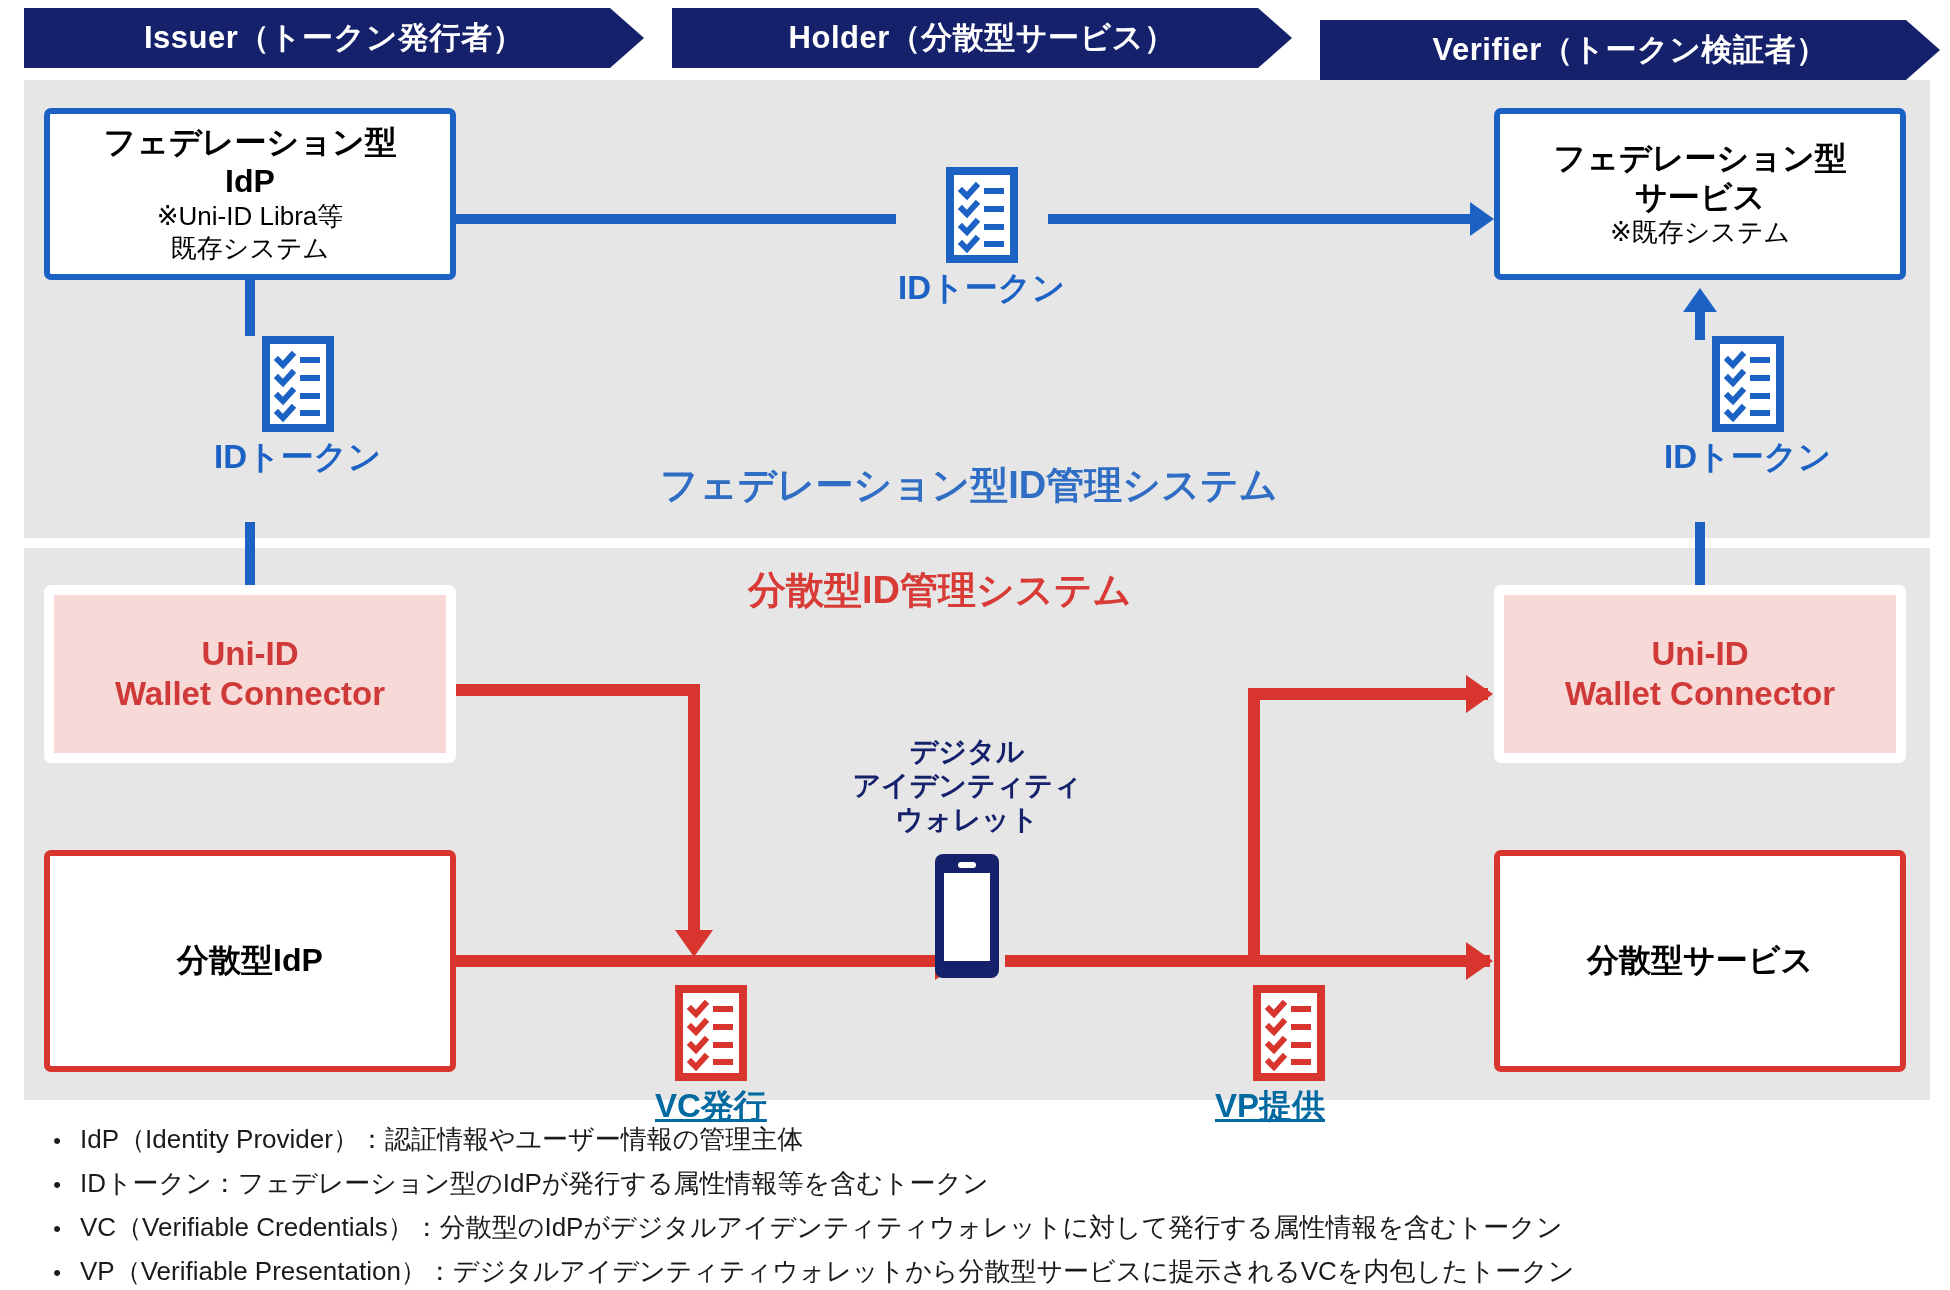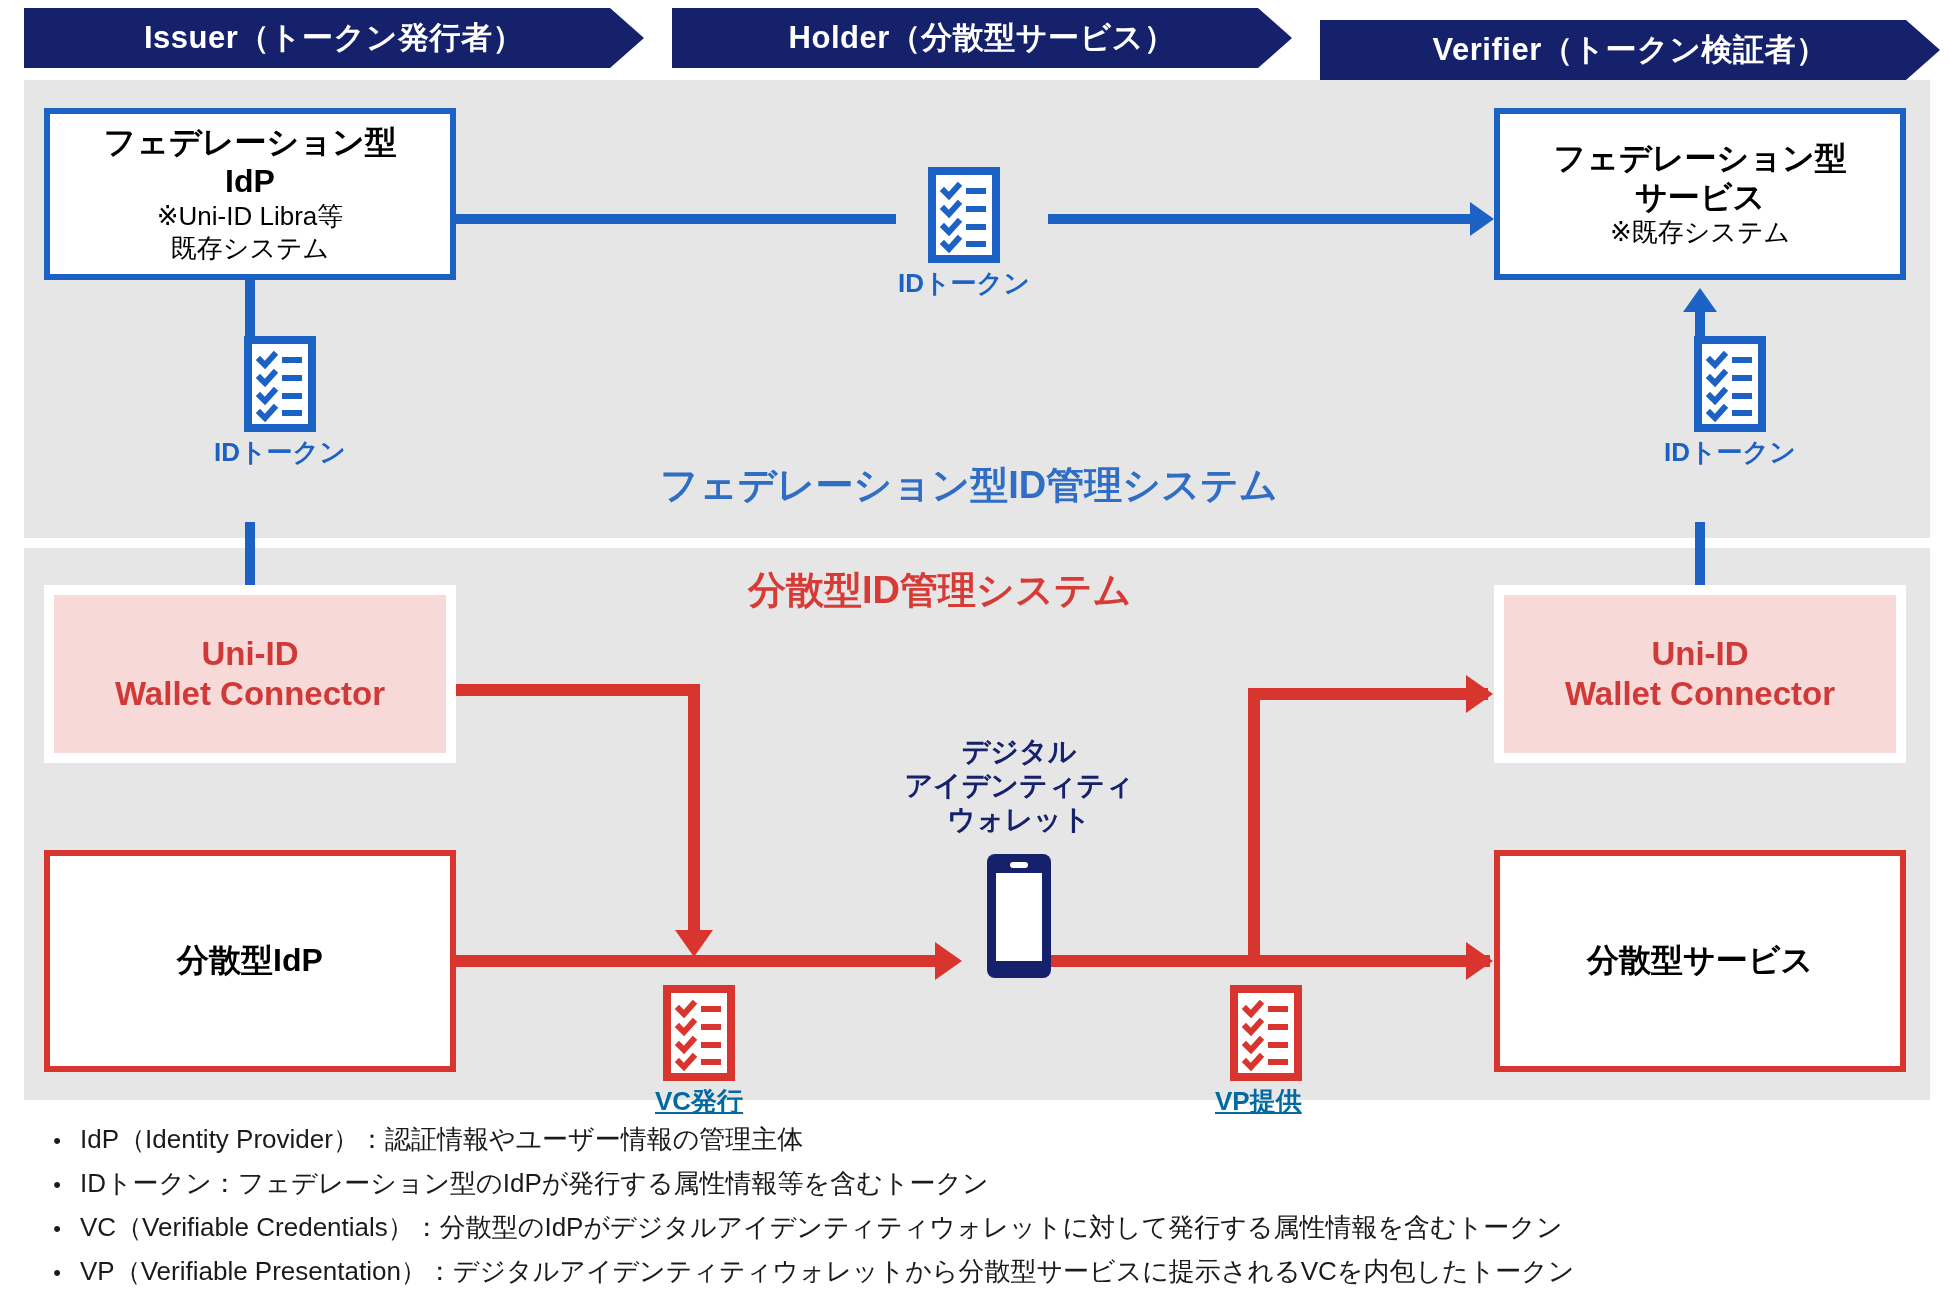--- a/index.html
+++ b/index.html
@@ -47,20 +47,21 @@
   
   .box {
     position: absolute;
     display: flex;
     flex-direction: column;
     align-items: center;
     justify-content: center;
     text-align: center;
     background: #ffffff;
     line-height: 1.22;
+    border-radius: 7px;
   }
   .box-blue { border: 6px solid #1c62c4; }
   .box-red  { border: 6px solid #d9352f; }
   .box-pink {
     background: #f7d9d7;
     border: 10px solid #ffffff;
     color: #cf3a39;
   }
   .b-main { font-size: 32px; font-weight: bold; color: #000; }
   .b-sub  { font-size: 26px; font-weight: normal; color: #000; }
@@ -80,26 +81,26 @@
 
   .arrow { position: absolute; width: 0; height: 0; }
   .ar-right-blue { border-top: 17px solid transparent; border-bottom: 17px solid transparent; border-left: 24px solid #1c62c4; }
   .ar-down-blue  { border-left: 17px solid transparent; border-right: 17px solid transparent; border-top: 24px solid #1c62c4; }
   .ar-up-blue    { border-left: 17px solid transparent; border-right: 17px solid transparent; border-bottom: 24px solid #1c62c4; }
   .ar-right-red  { border-top: 19px solid transparent; border-bottom: 19px solid transparent; border-left: 27px solid #d9352f; }
   .ar-down-red   { border-left: 19px solid transparent; border-right: 19px solid transparent; border-top: 27px solid #d9352f; }
 
   
   .tok { position: absolute; display: flex; flex-direction: column; align-items: center; }
-  .tok-label { font-size: 26px; font-weight: bold; white-space: nowrap; margin-top: 3px; }
+  .tok-label { font-size: 33px; font-weight: bold; white-space: nowrap; margin-top: 3px; }
   .tok-blue .tok-label { color: #1c62c4; }
   .tok-red  .tok-label { color: #0369a1; text-decoration: underline; }
 
   
-  #wallet-group { position: absolute; left: 884px; top: 735px; width: 270px; display: flex; flex-direction: column; align-items: center; }
+  #wallet-group { position: absolute; left: 832px; top: 735px; width: 270px; display: flex; flex-direction: column; align-items: center; }
   #wallet-label { font-size: 28px; font-weight: bold; color: #16216b; text-align: center; line-height: 1.22; }
   #phone { margin-top: 14px; }
 
   
   #legend { position: absolute; left: 34px; top: 1122px; width: 1900px; }
   .lg-row { display: flex; align-items: baseline; margin-bottom: 9px; }
   .lg-bullet { width: 46px; flex: 0 0 46px; text-align: center; font-size: 22px; color: #1a1a1a; }
   .lg-text { font-size: 26px; color: #1a1a1a; white-space: nowrap; }
 </style>
 </head>

